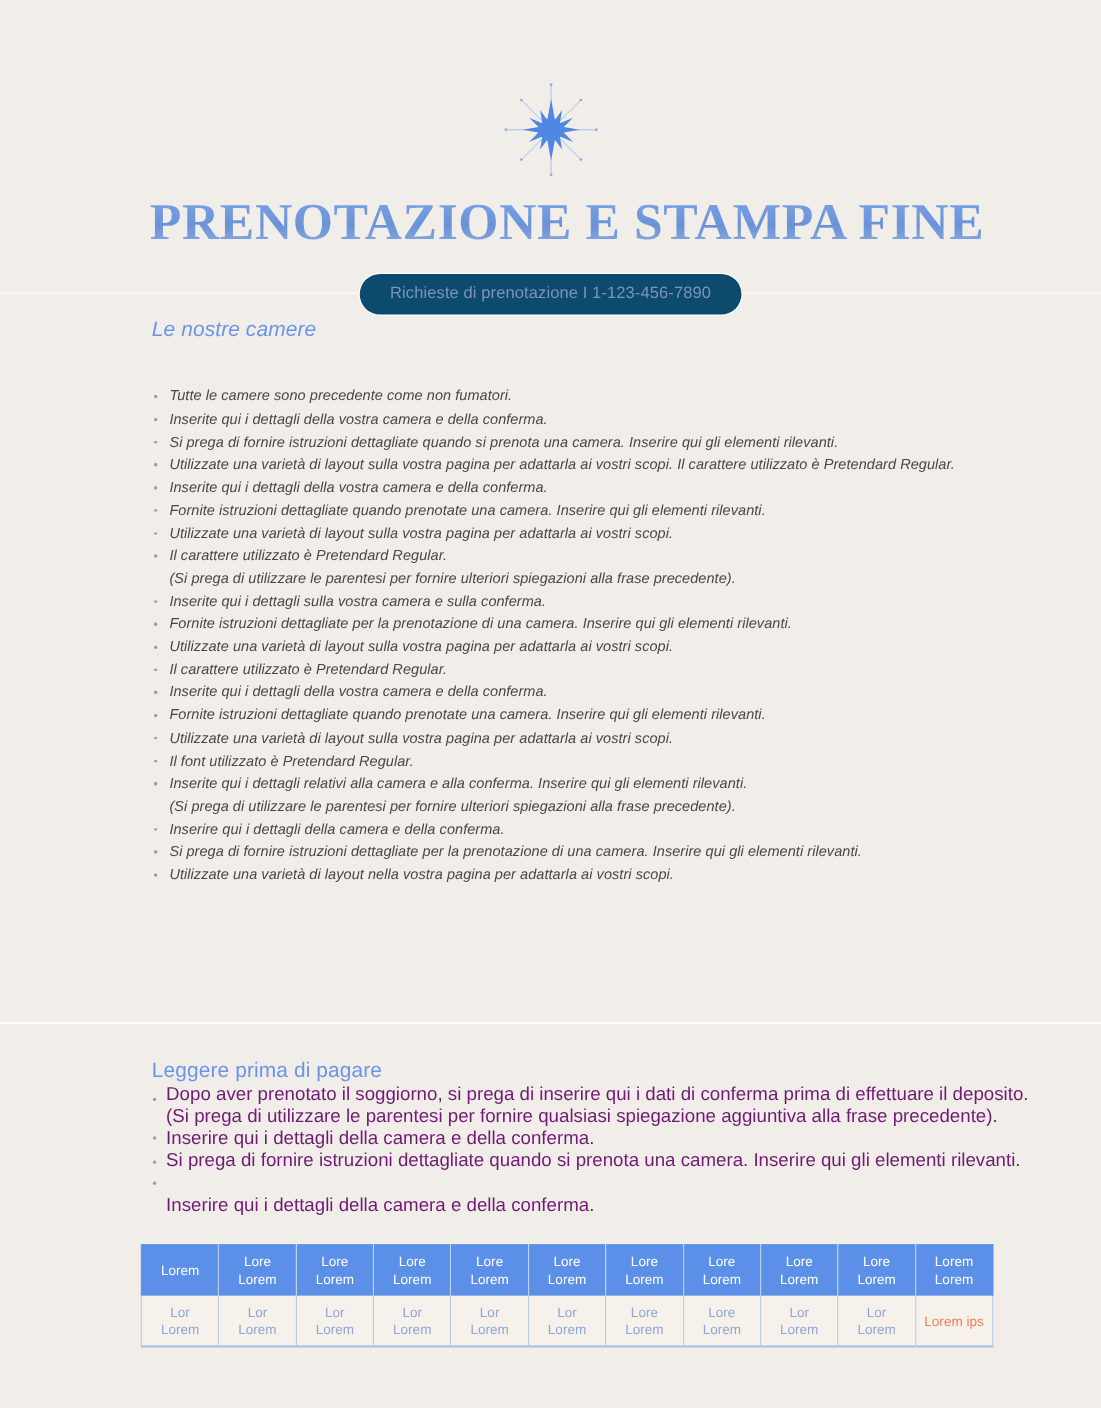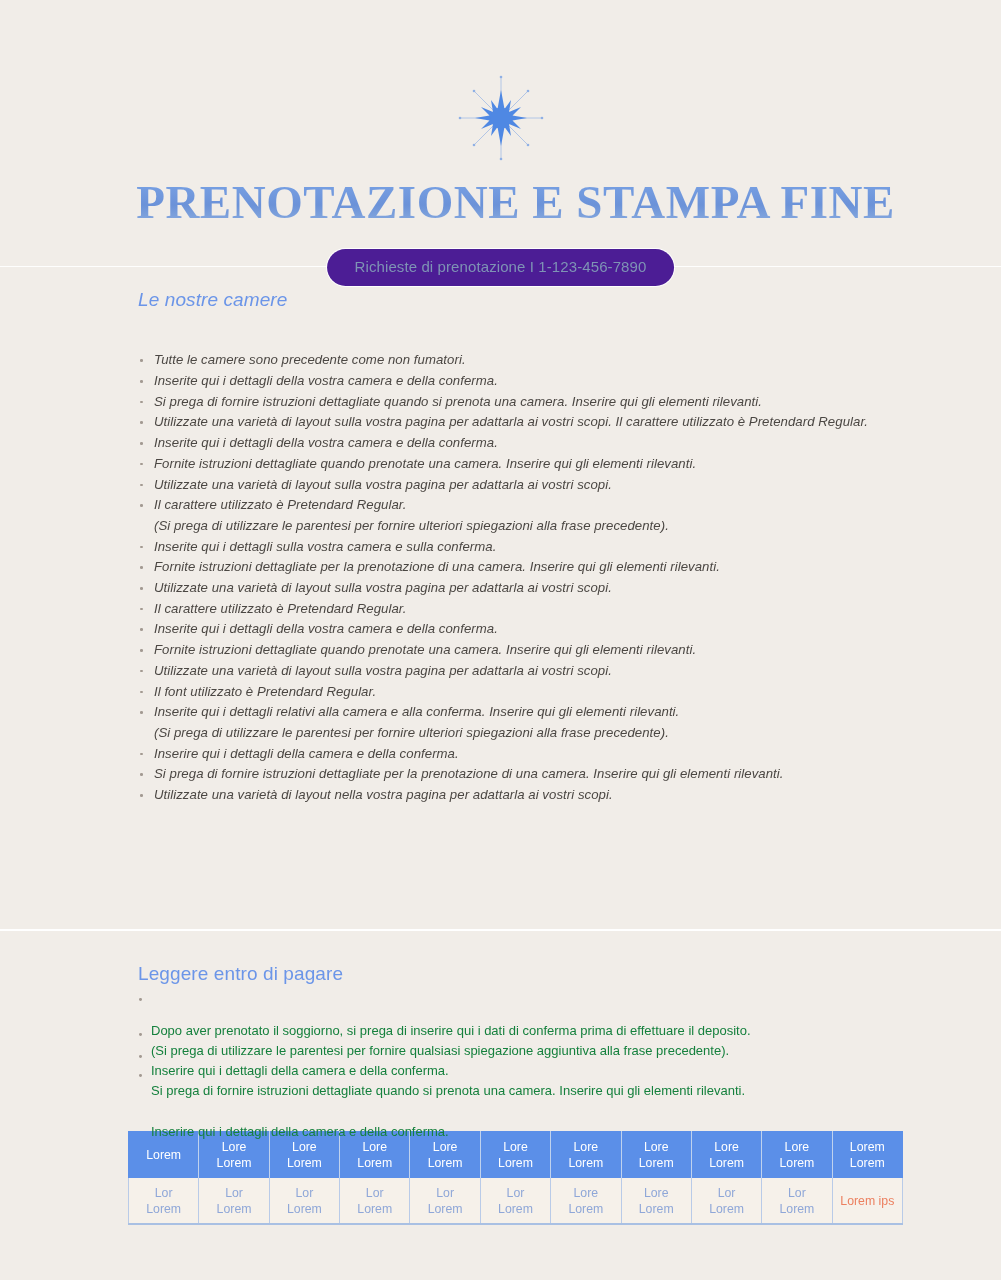--- a/index.html
+++ b/index.html
@@ -58,21 +58,21 @@
     height: 1px;
     background: #ffffff;
     opacity: 0.9;
   }
 
   .badge {
     position: absolute;
     left: 50%;
     top: 249px;
     transform: translateX(-50%);
-    background: #4c1d95;
+    background: #0c4a6e;
     border-radius: 22px;
     padding: 9px 28px 11px;
     font-size: 15px;
     color: #7e93b5;
     letter-spacing: 0.1px;
     white-space: nowrap;
     box-shadow: 0 0 0 1px rgba(255,255,255,0.9);
   }
 
   
@@ -141,25 +141,24 @@
   
   .loose-block {
     position: relative;
     margin-left: 138px;
     width: 800px;
     height: 140px;
   }
   .loose-line {
     position: absolute;
     left: 13px;
-    font-size: 13px;
+    font-size: 17px;
     line-height: 20px;
-    color: #15803d;
-    white-space: nowrap;
-    margin-top: 36px;
+    color: #701a75;
+    white-space: nowrap;
   }
   .loose-bullet {
     position: absolute;
     left: 1px;
     width: 2.8px;
     height: 2.8px;
     border-radius: 50%;
     background: #a39a92;
   }
 
@@ -257,21 +256,21 @@
         <li><span>Il font utilizzato è Pretendard Regular.</span></li>
         <li><span>Inserite qui i dettagli relativi alla camera e alla conferma. Inserire qui gli elementi rilevanti.</span><span class="sub">(Si prega di utilizzare le parentesi per fornire ulteriori spiegazioni alla frase precedente).</span></li>
         <li><span>Inserire qui i dettagli della camera e della conferma.</span></li>
         <li><span>Si prega di fornire istruzioni dettagliate per la prenotazione di una camera. Inserire qui gli elementi rilevanti.</span></li>
         <li><span>Utilizzate una varietà di layout nella vostra pagina per adattarla ai vostri scopi.</span></li>
       </ul>
   </div>
 
   <div class="section-rule"></div>
   <div class="section-two">
-    <div class="sec-heading sec2-heading">Leggere entro di pagare</div>
+    <div class="sec-heading sec2-heading">Leggere prima di pagare</div>
 
     <div class="loose-block" id="sec2-block">
         <div class="loose-line" style="top: 0px;">Dopo aver prenotato il soggiorno, si prega di inserire qui i dati di conferma prima di effettuare il deposito.</div>
         <div class="loose-line" style="top: 20px;">(Si prega di utilizzare le parentesi per fornire qualsiasi spiegazione aggiuntiva alla frase precedente).</div>
         <div class="loose-line" style="top: 40px;">Inserire qui i dettagli della camera e della conferma.</div>
         <div class="loose-line" style="top: 60px;">Si prega di fornire istruzioni dettagliate quando si prenota una camera. Inserire qui gli elementi rilevanti.</div>
         <div class="loose-line" style="top: 101px;">Inserire qui i dettagli della camera e della conferma.</div>
         <span class="loose-bullet" style="top: 13px;"></span>
         <span class="loose-bullet" style="top: 48px;"></span>
         <span class="loose-bullet" style="top: 70px;"></span>

